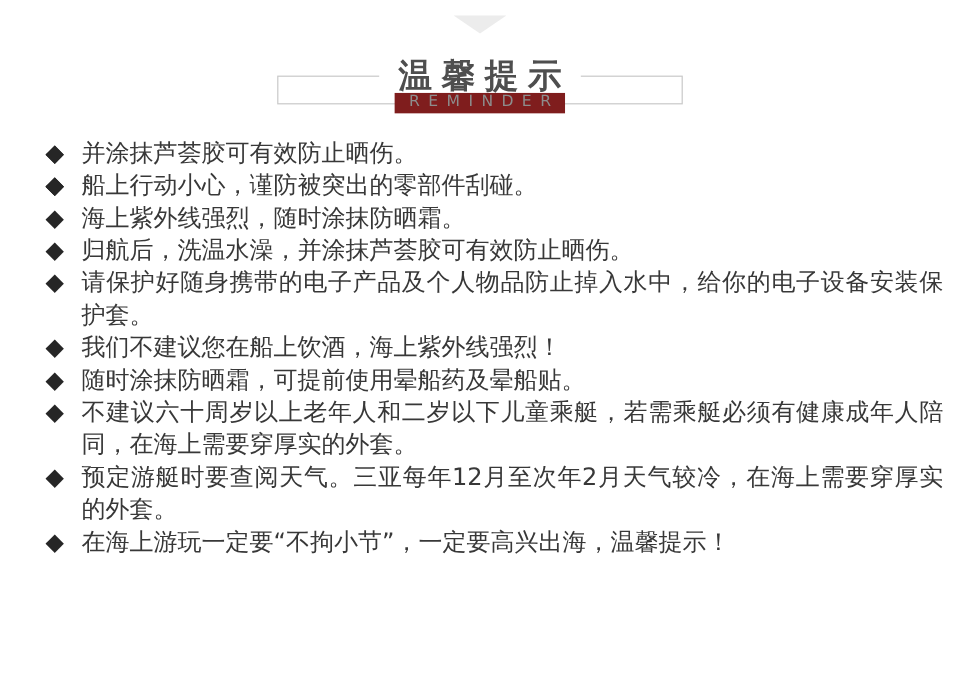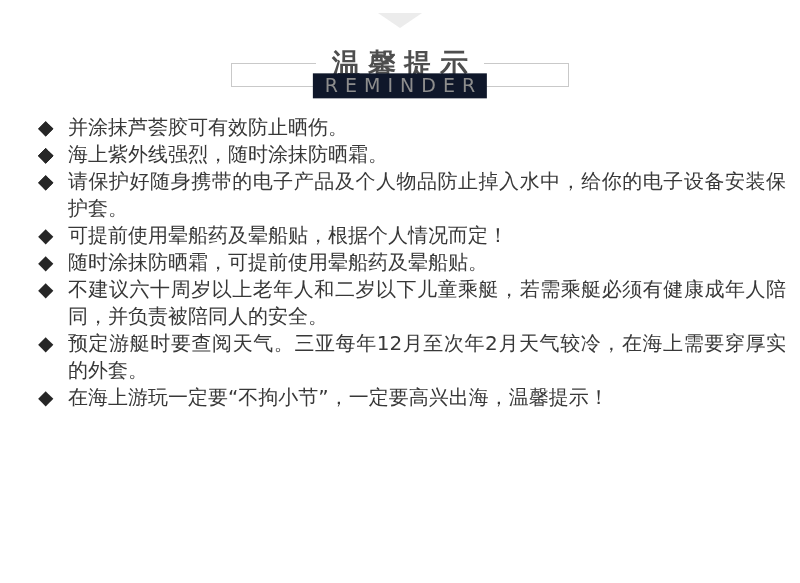--- a/index.html
+++ b/index.html
@@ -46,24 +46,24 @@
     font-weight: 700;
     letter-spacing: 8px;
     color: #4e4e4e;
     line-height: 1.15;
   }
   .title-en {
     position: absolute;
     left: 50%;
     bottom: 0;
     transform: translate(-50%, 50%);
-    background: #0f172a;
+    background: #7f1d1d;
     padding: 0 5px 0 12px;
     white-space: nowrap;
-    font-size: 19px;
+    font-size: 13px;
     letter-spacing: 7px;
     color: #8d8d8d;
     line-height: 1.3;
   }
   
   .reminder-list {
     list-style: none;
     margin: 27px 0 0 38px;
     padding: 0;
     width: 748px;
@@ -95,24 +95,24 @@
   <div class="title-box">
     <div class="title-cn">温馨提示</div>
     <div class="title-en">REMINDER</div>
   </div>
 
   <ul class="reminder-list" id="reminder-list">
       <li class="reminder-item"><span class="bullet">◆</span></li>
       <li class="reminder-item"><span class="bullet">◆</span><span class="item-text">并涂抹芦荟胶可有效防止晒伤。</span></li>
       <li class="reminder-item"><span class="bullet">◆</span></li>
       <li class="reminder-item"><span class="bullet">◆</span></li>
-      <li class="reminder-item"><span class="bullet">◆</span></li>
+      <li class="reminder-item"><span class="bullet">◆</span><span class="item-text">船上行动小心，谨防被突出的零部件刮碰。</span></li>
       <li class="reminder-item"><span class="bullet">◆</span><span class="item-text">海上紫外线强烈，随时涂抹防晒霜。</span></li>
-      <li class="reminder-item"><span class="bullet">◆</span></li>
+      <li class="reminder-item"><span class="bullet">◆</span><span class="item-text">归航后，洗温水澡，并涂抹芦荟胶可有效防止晒伤。</span></li>
       <li class="reminder-item"><span class="bullet">◆</span><span class="item-text">请保护好随身携带的电子产品及个人物品防止掉入水中，给你的电子设备安装保护套。</span></li>
-      <li class="reminder-item"><span class="bullet">◆</span><span class="item-text">可提前使用晕船药及晕船贴，根据个人情况而定！</span></li>
+      <li class="reminder-item"><span class="bullet">◆</span><span class="item-text">我们不建议您在船上饮酒，海上紫外线强烈！</span></li>
       <li class="reminder-item"><span class="bullet">◆</span><span class="item-text">随时涂抹防晒霜，可提前使用晕船药及晕船贴。</span></li>
-      <li class="reminder-item"><span class="bullet">◆</span><span class="item-text">不建议六十周岁以上老年人和二岁以下儿童乘艇，若需乘艇必须有健康成年人陪同，并负责被陪同人的安全。</span></li>
+      <li class="reminder-item"><span class="bullet">◆</span><span class="item-text">不建议六十周岁以上老年人和二岁以下儿童乘艇，若需乘艇必须有健康成年人陪同，在海上需要穿厚实的外套。</span></li>
       <li class="reminder-item"><span class="bullet">◆</span><span class="item-text">预定游艇时要查阅天气。三亚每年12月至次年2月天气较冷，在海上需要穿厚实的外套。</span></li>
       <li class="reminder-item"><span class="bullet">◆</span><span class="item-text">在海上游玩一定要“不拘小节”，一定要高兴出海，温馨提示！</span></li>
     </ul>
 
 </div>
 
 </body></html>

